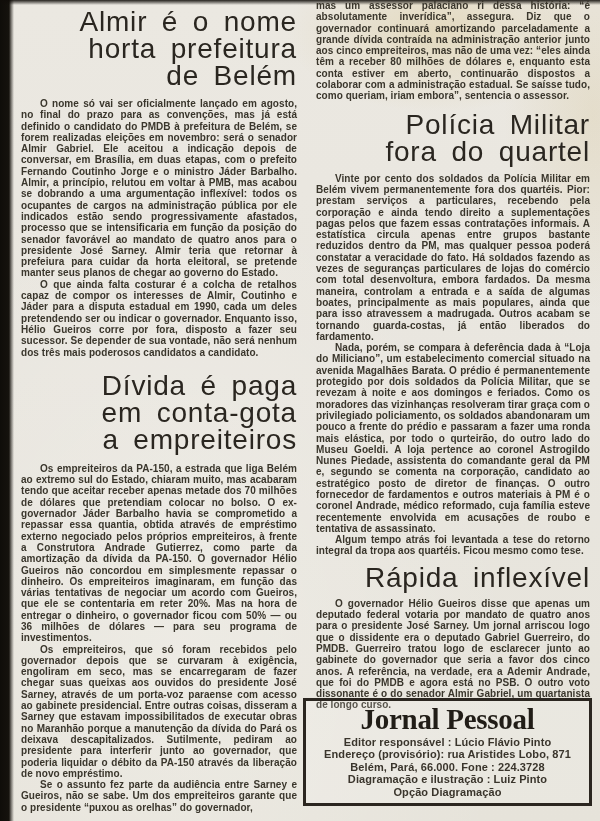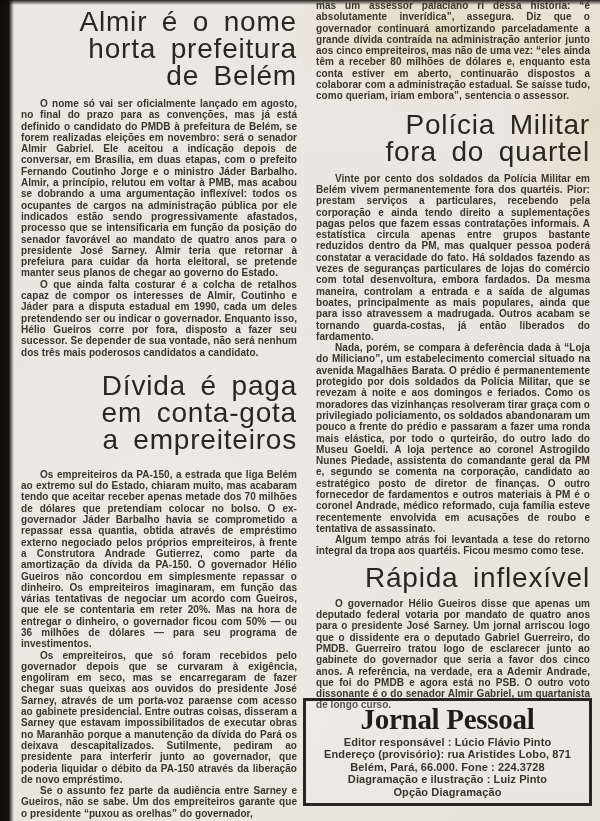--- a/index.html
+++ b/index.html
@@ -29,21 +29,21 @@
   .col-right { left:316px; width:274px; }
 
   .headline {
     margin:0; text-align:right;
     font-size:28px; line-height:27px; font-weight:400;
     letter-spacing:0.8px; word-spacing:6px;
     color:#2a2620;
   }
   .hl-line { display:block; }
   .hl-first { margin:8px 0 9px 0; }
-  .hl-mid   { margin:14px 0 16px 0; }
+  .hl-mid   { margin:14px 0 10px 0; }
   .hl-pm    { margin:9px 0 8px 0; }
   .hl-rr    { margin:7px 0 7px 0; }
 
   .body-text {
     margin:0;
     font-size:10px; line-height:11.3px; font-weight:700;
     text-align:justify; text-indent:19px;
     letter-spacing:0.05px;
     color:#3a362c;
     hyphens:auto;

